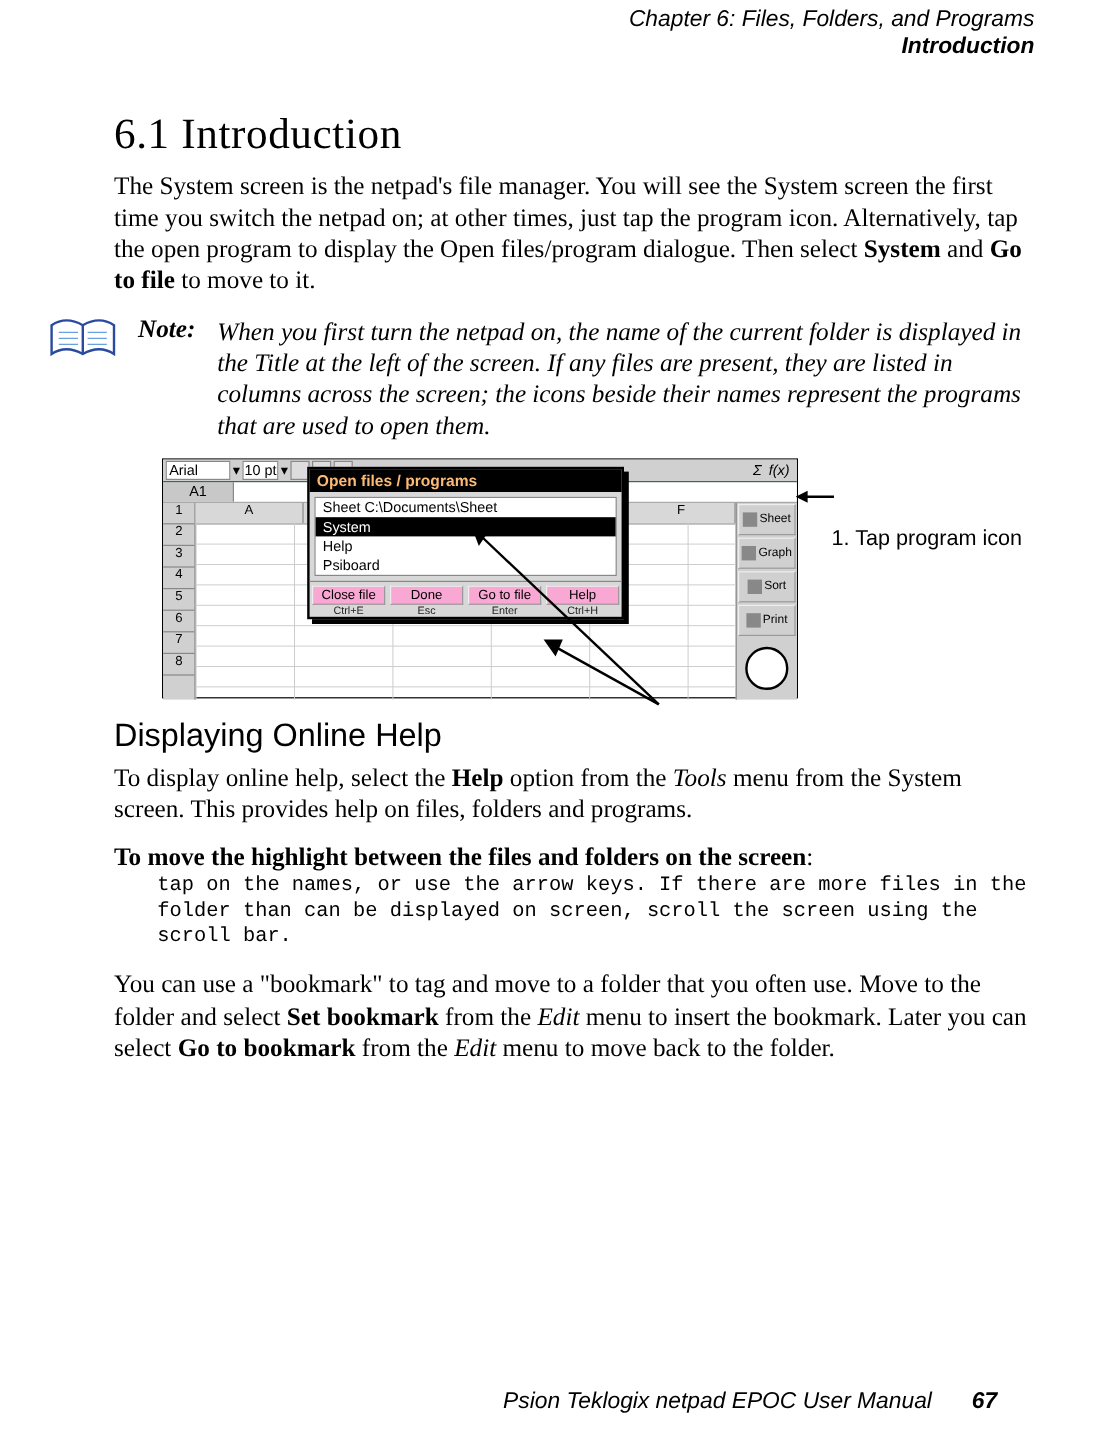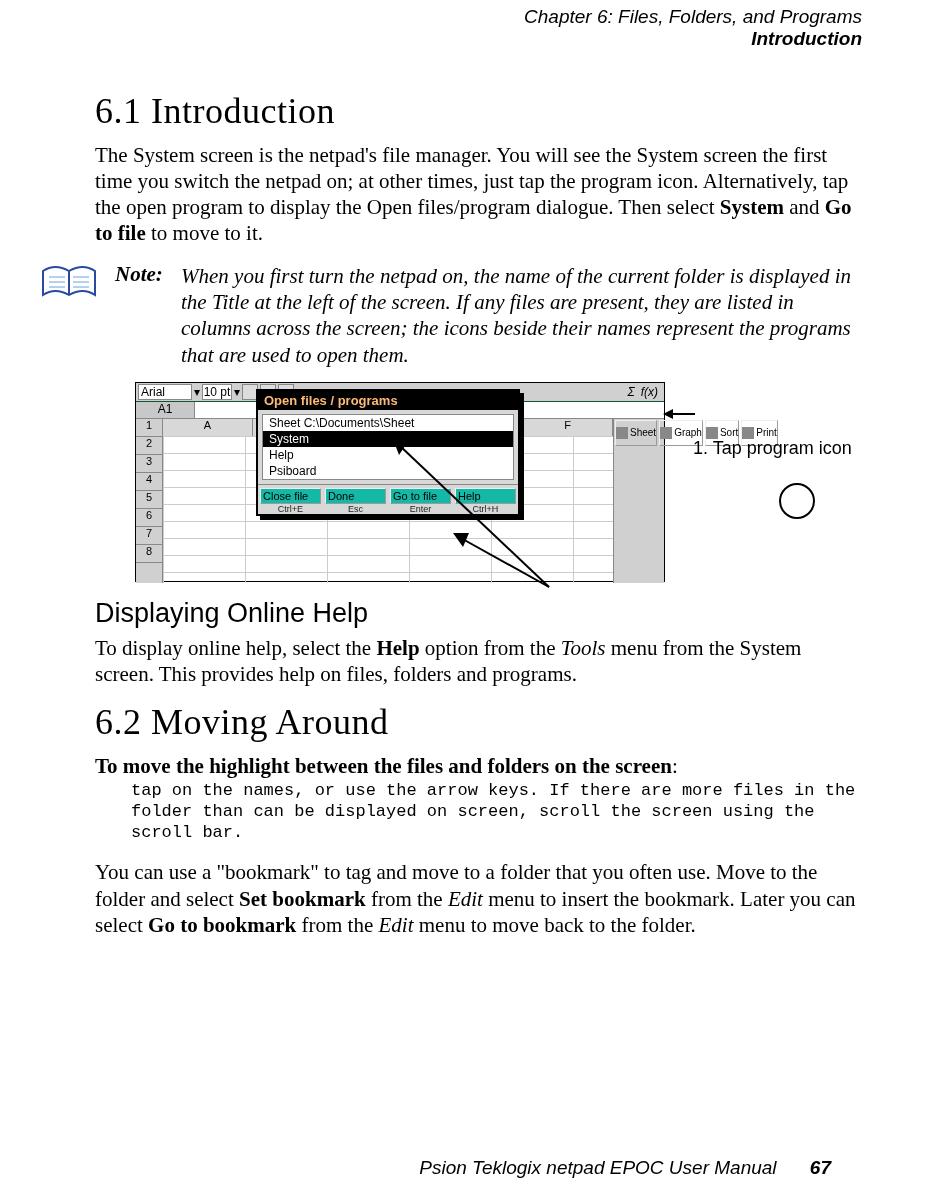--- a/index.html
+++ b/index.html
@@ -80,37 +80,37 @@
   .cellrow .val{flex:1;background:#fff;}
   .grid{display:flex;height:calc(100% - 34px);}
   .rownums{width:26px;background:#d0d0d0;border-right:1px solid #888;}
   .rownums div{height:17px;border-bottom:1px solid #888;text-align:center;font-size:11px;}
   .cols{flex:1;position:relative;}
   .colhdr{height:17px;background:#d8d8d8;border-bottom:1px solid #888;display:flex;}
   .colhdr div{flex:1;border-right:1px solid #888;text-align:center;font-size:11px;}
   .cells{position:absolute;left:0;right:0;top:17px;bottom:0;
     background-image:linear-gradient(#ccc 1px,transparent 1px),linear-gradient(90deg,#ccc 1px,transparent 1px);
     background-size:82px 17px;}
-  .side{width:50px;background:#d0d0d0;border-left:1px solid #888;display:flex;flex-direction:row;}
+  .side{width:50px;background:#d0d0d0;border-left:1px solid #888;display:flex;flex-direction:column;}
   .side .sbtn{height:24px;border:1px outset #eee;margin:1px;display:flex;align-items:center;justify-content:center;font-size:10px;gap:2px;}
   .side .sbtn .ic{width:12px;height:12px;background:#888;}
   .side .clock{flex:1;display:flex;align-items:center;justify-content:center;}
   .side .clock .face{width:32px;height:32px;border:2px solid #000;border-radius:50%;position:relative;background:#fff;}
   .dlg{
     position:absolute;left:120px;top:6px;width:260px;
     border:2px solid #000;background:#d8d8d8;
     box-shadow:4px 4px 0 #000;
   }
   .dlg .ttl{background:#000;color:#fdba74;font-weight:700;padding:2px 6px;font-size:13px;}
   .dlg .lst{background:#fff;margin:4px;border:1px solid #888;}
   .dlg .lst div{padding:1px 6px;font-size:12px;}
   .dlg .lst .sel{background:#000;color:#fff;}
   .dlg .btns{display:flex;border-top:1px solid #888;}
   .dlg .btns .col{flex:1;text-align:center;}
-  .dlg .btns .bt{margin:3px 2px 0;border:1px outset #eee;background:#14b8a6;font-size:11px;padding:1px 2px;text-align:left;}
+  .dlg .btns .bt{margin:3px 2px 0;border:1px outset #eee;background:#f9a8d4;font-size:11px;padding:1px 2px;text-align:center;}
   .dlg .btns .sh{font-size:9px;color:#222;}
   .arrow1{position:absolute;pointer-events:none;}
 </style>
 </head>
 <body>
 
 <div class="page">
 
   <div class="running-head">
     <div>Chapter 6:  Files, Folders, and Programs</div>
@@ -240,21 +240,20 @@
   </div>
 
   <div class="callout callout-right">1. Tap program icon</div>
 
 
   <h2 class="h2">Displaying Online Help</h2>
   <p class="body">
     <span>To display online help, select the </span><b>Help</b><span> option from the </span><i>Tools</i><span> menu from the System screen. This provides help on files, folders and programs.</span>
   </p>
 
-  <h1 class="h1">6.2  Moving Around</h1>
 
   <p class="list-lead">
     <span class="b">To move the highlight between the files and folders on the screen</span><span>:</span>
   </p>
   <p class="list-body">tap on the names, or use the arrow keys. If there are more files in the folder than can be displayed on screen, scroll the screen using the scroll bar.</p>
 
   <p class="body">
     <span>You can use a "bookmark" to tag and move to a folder that you often use. Move to the folder and select </span><b>Set bookmark</b><span> from the </span><i>Edit</i><span> menu to insert the bookmark. Later you can select </span><b>Go to bookmark</b><span> from the </span><i>Edit</i><span> menu to move back to the folder.</span>
   </p>
 

